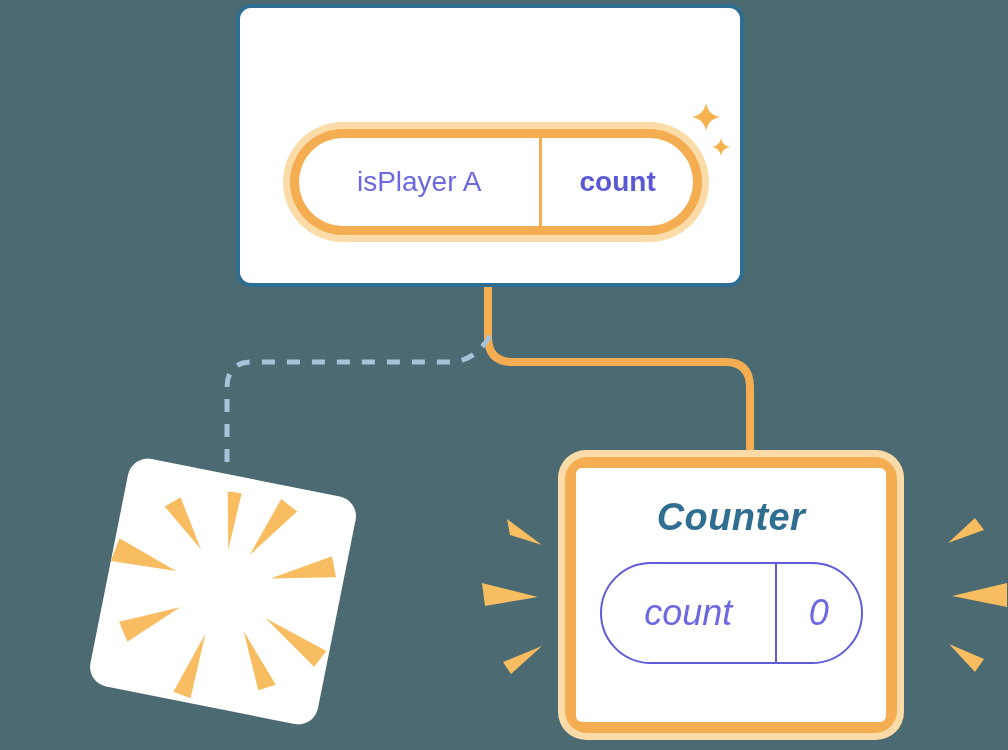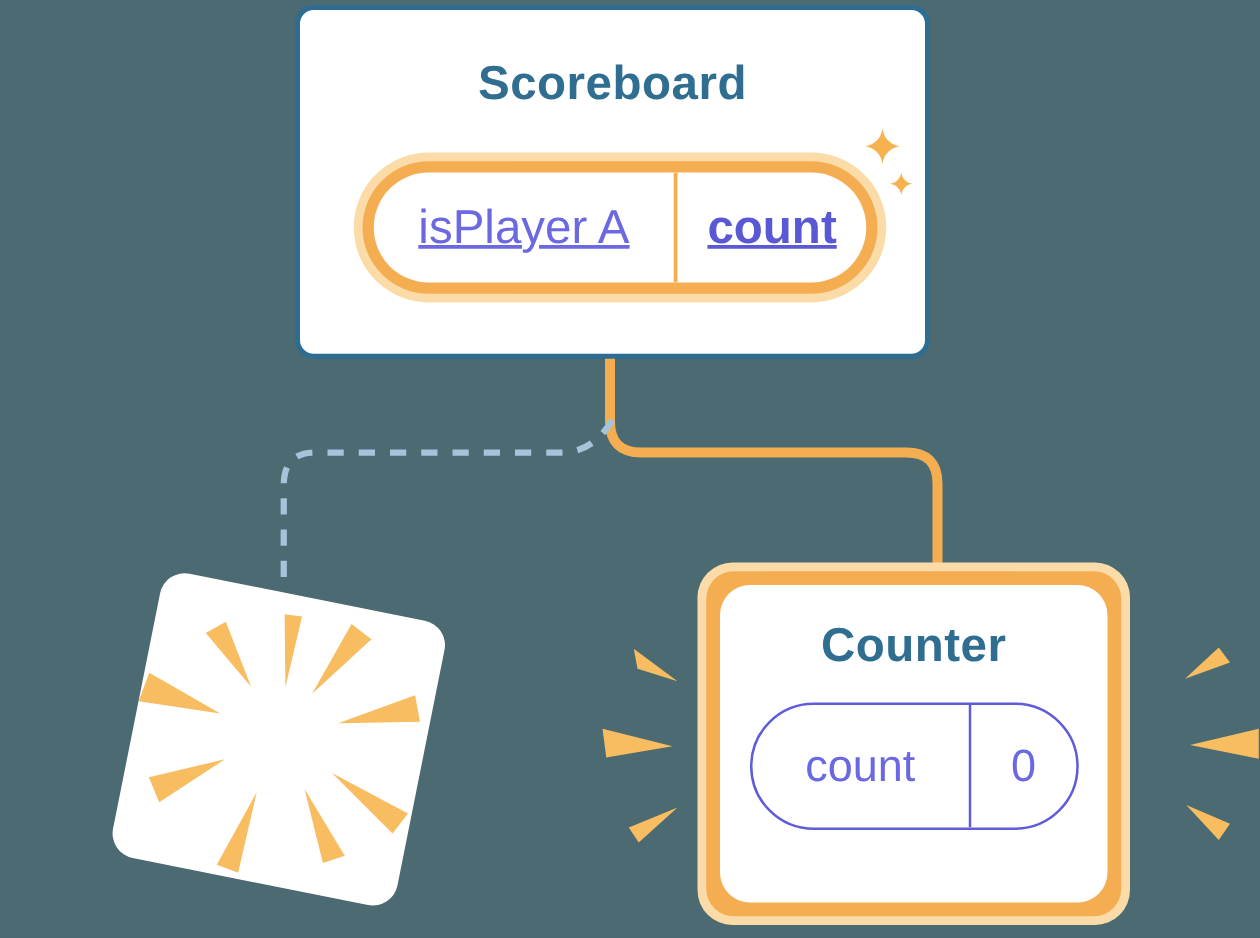--- a/index.html
+++ b/index.html
@@ -41,21 +41,21 @@
     width:100%;height:100%;box-sizing:border-box;
     background:#F5AD52;border-radius:999px;padding:9px;
   }
   .pill-white{
     width:100%;height:100%;box-sizing:border-box;
     background:#ffffff;border-radius:999px;
     display:flex;align-items:stretch;overflow:hidden;
   }
   .pill-white .cell{
     display:flex;align-items:center;justify-content:center;
-    font-size:38px;color:#6B68E1;text-decoration:underline;
+    font-size:28px;color:#6B68E1;
   }
   .pill-white .cell.name{flex:0 0 61%;border-right:3px solid #F5AD52;}
   .pill-white .cell.value{flex:1;font-weight:700;color:#5B58D6;}
 
   .sparkle{position:absolute;z-index:4;}
   .sparkle.big{left:452px;top:95px;width:28px;height:28px;}
   .sparkle.small{left:472px;top:130px;width:18px;height:18px;}
 
   
   .card-counter{
@@ -63,22 +63,22 @@
     background:#FBDCA8;border-radius:28px;
     box-sizing:border-box;padding:7px;
     z-index:3;
   }
   .counter-orange{
     width:100%;height:100%;box-sizing:border-box;
     background:#F5AD52;border-radius:22px;padding:11px;
   }
   .counter-white{
     width:100%;height:100%;box-sizing:border-box;
-    background:#ffffff;border-radius:24px;
-    display:flex;flex-direction:column;align-items:center;
+    background:#ffffff;border-radius:6px;
+    display:flex;flex-direction:column;align-items:center;font-style:italic;
   }
   .counter-white .card-title{margin-top:28px;}
   .pill-count{
     margin-top:22px;
     width:263px;height:102px;box-sizing:border-box;
     border:2.5px solid #5F5CDA;border-radius:999px;
     display:flex;align-items:stretch;overflow:hidden;
     background:#fff;
   }
   .pill-count .cell{
@@ -114,21 +114,20 @@
       <polygon points="482,583 485,606 538,597"></polygon>
       <polygon points="503,662 511,674 542,646"></polygon>
 
       <polygon points="948,543 975,518 984,530"></polygon>
       <polygon points="952,596 1007,583 1007,607"></polygon>
       <polygon points="949,644 975,672 984,659"></polygon>
     </g>
   </svg>
 
   <div class="card-scoreboard">
-    <div class="card-title">Scoreboard</div>
     <div class="pill-glow">
       <div class="pill-orange">
         <div class="pill-white">
           <div class="cell name">isPlayer A</div>
           <div class="cell value">count</div>
         </div>
       </div>
     </div>
     <svg class="sparkle big" viewBox="0 0 24 24">
       <path fill="#F6B24F" d="M12 0C13.2 6.8 17.2 10.8 24 12C17.2 13.2 13.2 17.2 12 24C10.8 17.2 6.8 13.2 0 12C6.8 10.8 10.8 6.8 12 0Z"></path>

